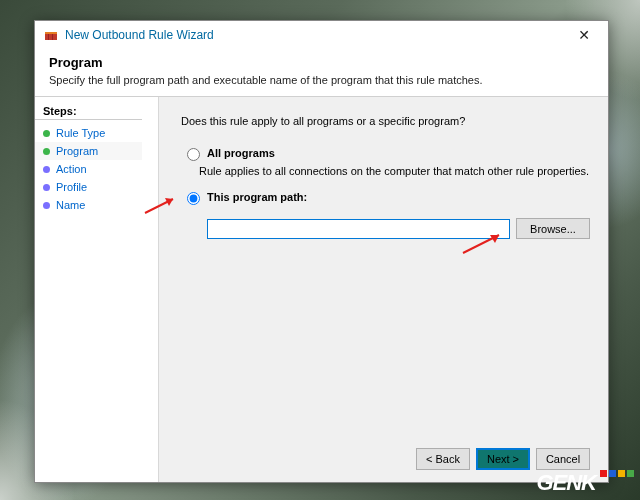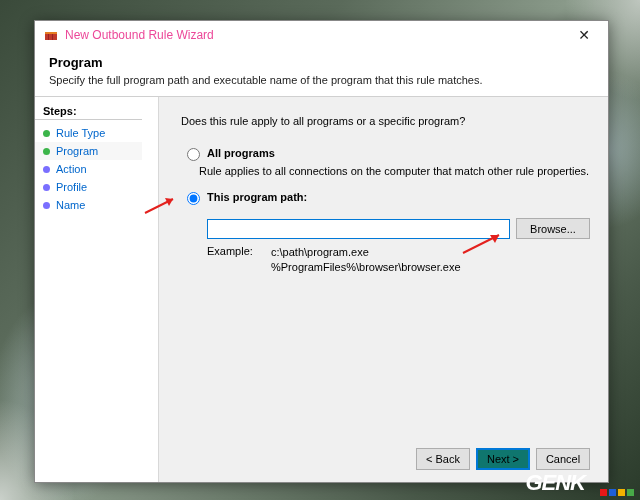--- a/index.html
+++ b/index.html
@@ -35,21 +35,21 @@
     flex-direction: column;
   }
   .titlebar {
     height: 28px;
     display: flex;
     align-items: center;
     padding: 0 4px 0 8px;
     background: #fff;
   }
   .titlebar .icon { width: 16px; height: 16px; margin-right: 6px; display:flex; align-items:center; justify-content:center;}
-  .titlebar .title { flex: 1; font-size: 12px; color: #ec4899; }
+  .titlebar .title { flex: 1; font-size: 12px; color: #0369a1; }
   .close-x {
     width: 40px; height: 28px;
     display: flex; align-items: center; justify-content: center;
     font-size: 14px; color: #222;
     font-family: Arial, sans-serif;
   }
   .header {
     padding: 6px 14px 10px 14px;
     background: #fff;
   }
@@ -148,22 +148,22 @@
     background: #0f766e;
   }
   
   .arrow {
     position: absolute;
     pointer-events: none;
   }
   .logo {
     position: absolute;
     right: 6px; bottom: 4px;
-    display: flex; align-items: flex-end;
-    gap: 15px;
+    display: flex; align-items: flex-start;
+    gap: 4px;
     font-family: Arial, sans-serif;
   }
   .logo .genk { color: #fff; font-weight: 900; font-size: 22px; font-style: italic; letter-spacing: -1px;}
   .logo .dots { display: flex; gap: 2px; }
   .logo .dot { width: 7px; height: 7px; }
   .logo .dot.r { background:#e81818;} .logo .dot.b{background:#1e5fd8;}
   .logo .dot.y{background:#f3b200;} .logo .dot.g{background:#48a948;}
 </style>
 </head>
 <body>
@@ -222,25 +222,20 @@
       <div class="radio-desc">Rule applies to all connections on the computer that match other rule properties.</div>
 
       <div class="radio-row">
         <input type="radio" name="prog" checked="" style="">
         <span class="opt-label">This program path:</span>
       </div>
       <div class="path-row">
         <input type="text" value="" style="">
         <button class="browse-btn">Browse...</button>
       </div>
-      <div class="example-row">
-        <span class="ex-label">Example:</span>
-        <span class="ex-paths" style="white-space:pre-line">c:\path\program.exe
-%ProgramFiles%\browser\browser.exe</span>
-      </div>
 
       <svg class="arrow" style="left:-16px; top:96px;" width="40" height="26">
         <line x1="2" y1="20" x2="30" y2="6" stroke="#e3201d" stroke-width="2"></line>
         <polygon points="30,6 22,5 26,13" fill="#e3201d"></polygon>
       </svg>
       <svg class="arrow" style="left:300px; top:132px;" width="50" height="30">
         <line x1="4" y1="24" x2="40" y2="6" stroke="#e3201d" stroke-width="2"></line>
         <polygon points="40,6 31,6 36,14" fill="#e3201d"></polygon>
       </svg>
 

